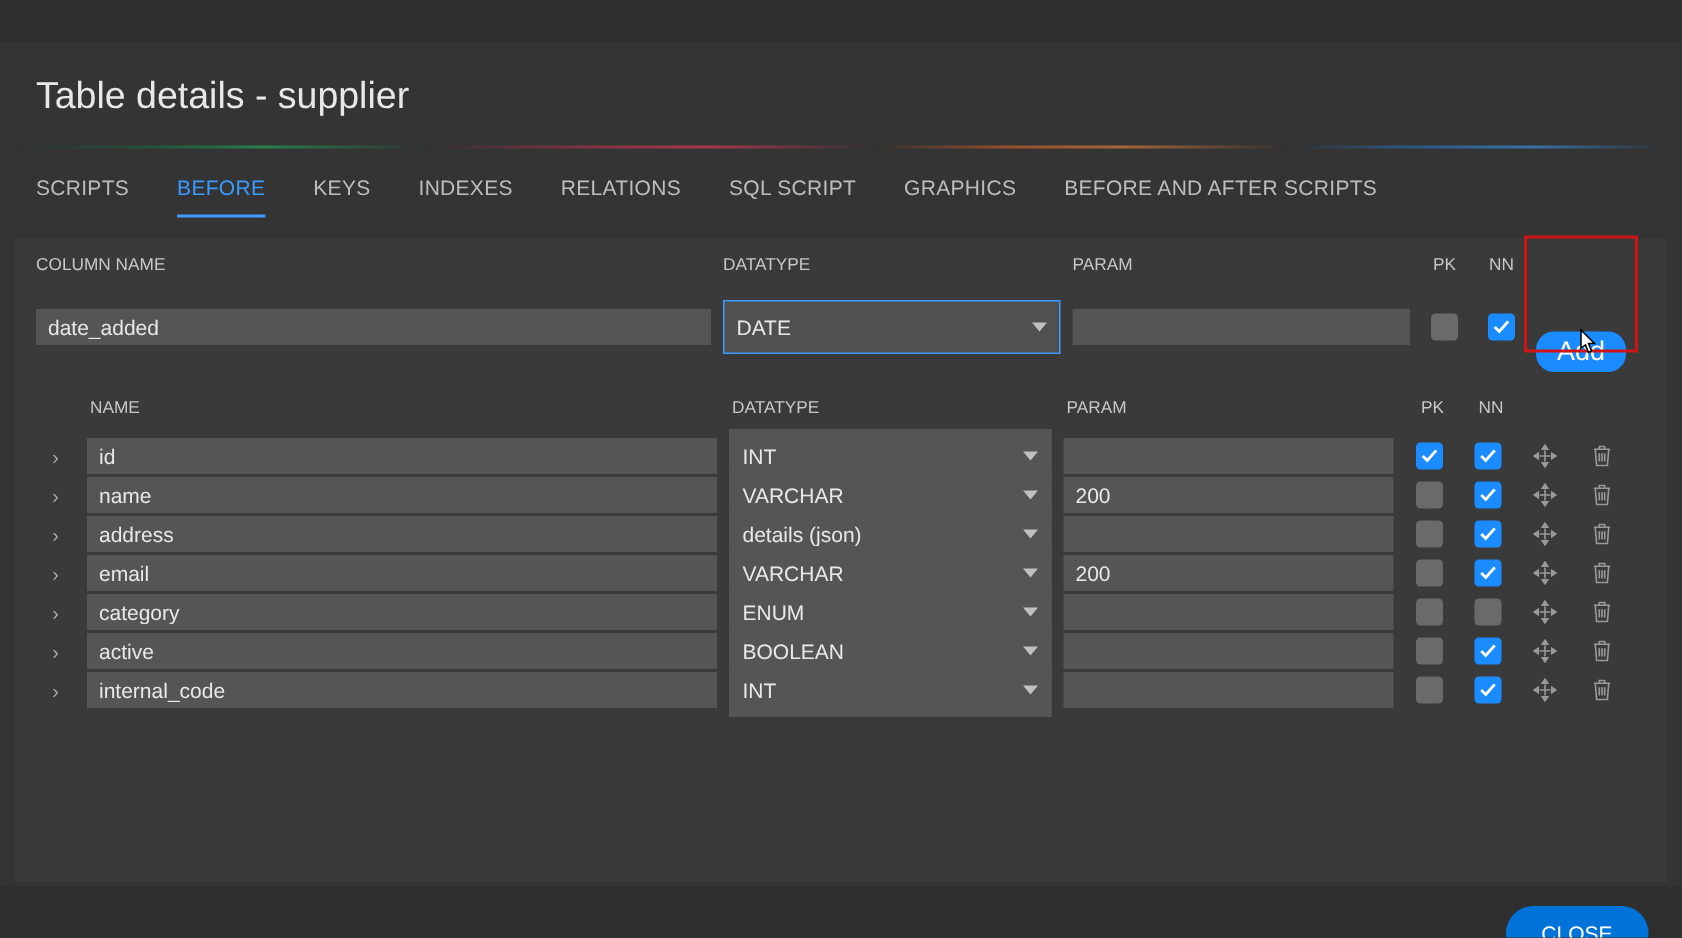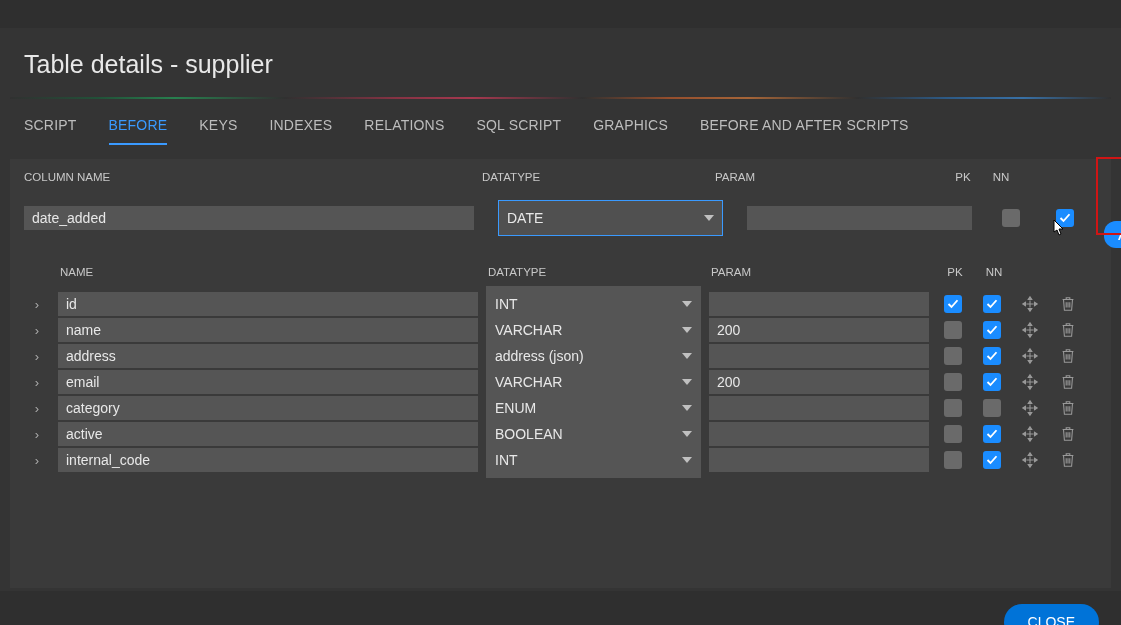--- a/index.html
+++ b/index.html
@@ -67,21 +67,21 @@
   padding: 0 0 4px 0;
 }
 .list-headers {
   grid-template-columns: 26px 420px 215px 220px 32px 30px 30px 30px;
   margin-top: 18px;
   padding-left: 2px;
 }
 .new-row {
   display: grid;
   grid-template-columns: 450px 225px 225px 30px 30px 70px;
-  gap: 24px;
+  gap: 8px;
   align-items: center;
 }
 .text-input {
   background: #555;
   border: none;
   color: #e8e8e8;
   font-size: 14px;
   padding: 4px 8px;
   height: 24px;
   width: 100%;
@@ -195,21 +195,21 @@
 .pk-hdr, .nn-hdr { text-align: center; }
 </style>
 </head>
 <body>
 
 <div class="dialog">
   <div class="title">Table details - supplier</div>
   <div class="rainbow"></div>
 
   <div class="tabs" id="tab-bar">
-      <div class="tab">SCRIPT</div>
+      <div class="tab">SCRIPTS</div>
       <div class="tab active">BEFORE</div>
       <div class="tab">KEYS</div>
       <div class="tab">INDEXES</div>
       <div class="tab">RELATIONS</div>
       <div class="tab">SQL SCRIPT</div>
       <div class="tab">GRAPHICS</div>
       <div class="tab">BEFORE AND AFTER SCRIPTS</div>
     </div>
 
   <div class="panel">
@@ -307,21 +307,21 @@
           <div class="icon-btn">
             <svg viewBox="0 0 20 20">
               <path d="M4 5 L16 5 M8 3 L12 3 L12 5 L8 5 Z M5 5 L6 17 L14 17 L15 5 M8 8 L8 14 M10 8 L10 14 M12 8 L12 14" stroke="#999" stroke-width="1.2" fill="none"></path>
             </svg>
           </div>
         </div>
         <div class="row">
           <div class="expand">›</div>
           <input class="text-input" value="address" style="">
           <div class="select-wrap">
-            <span class="sel-text">address (json)</span>
+            <span class="sel-text">details (json)</span>
             <span class="caret"></span>
           </div>
           <input class="text-input" value="" style="">
           <div class="checkbox"></div>
           <div class="checkbox checked">
             <svg viewBox="0 0 16 16">
               <path d="M2 8 L6 12 L14 3" stroke="#fff" stroke-width="2.5" fill="none"></path>
             </svg>
           </div>
           <div class="icon-btn">

